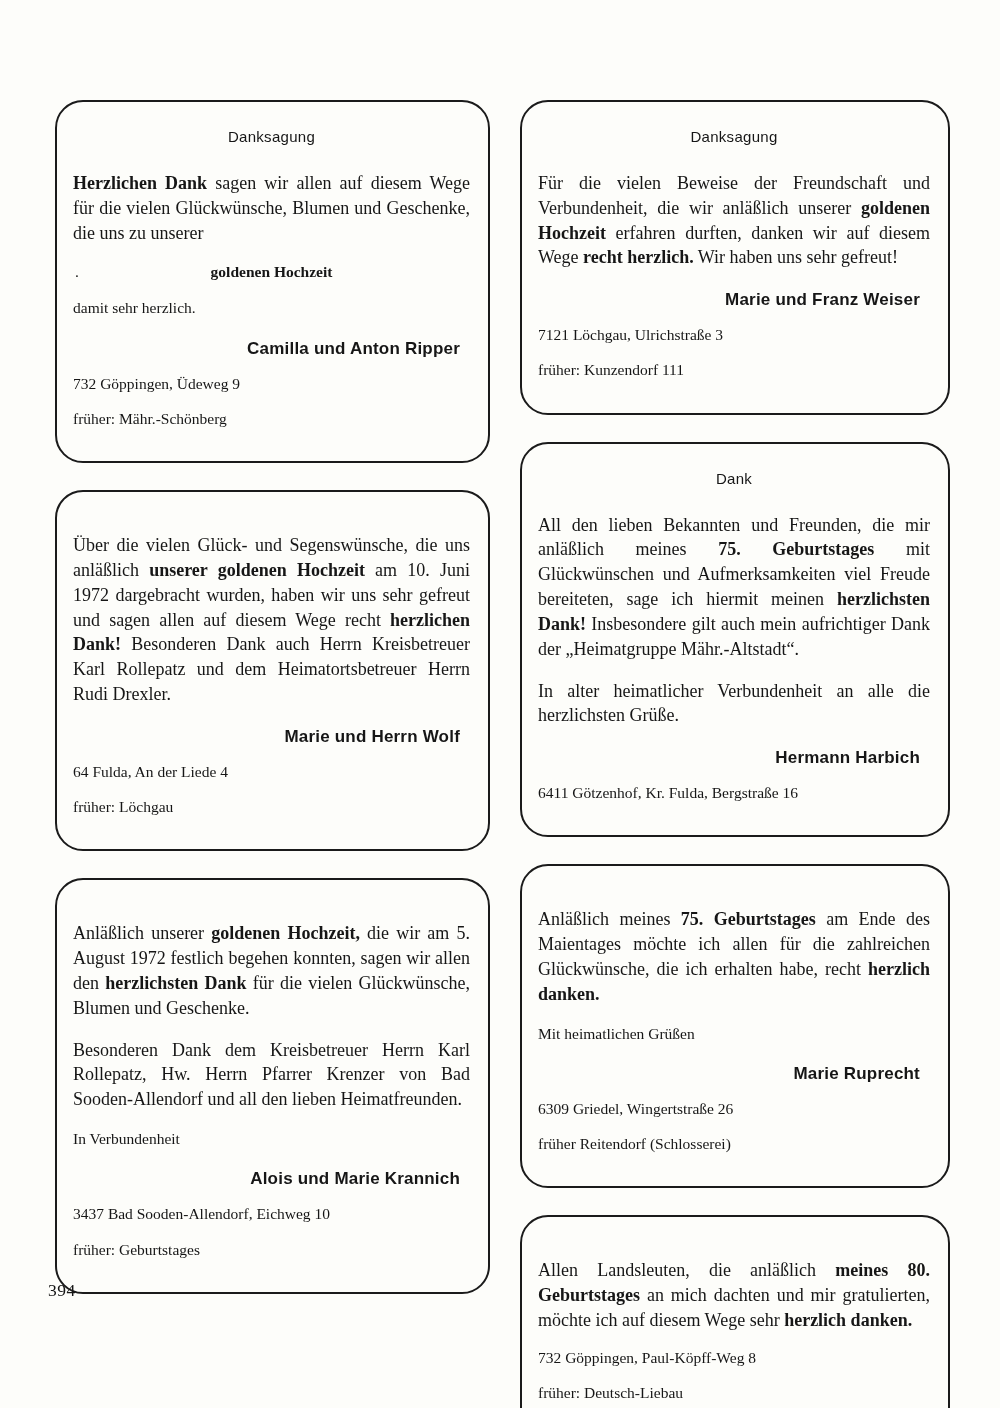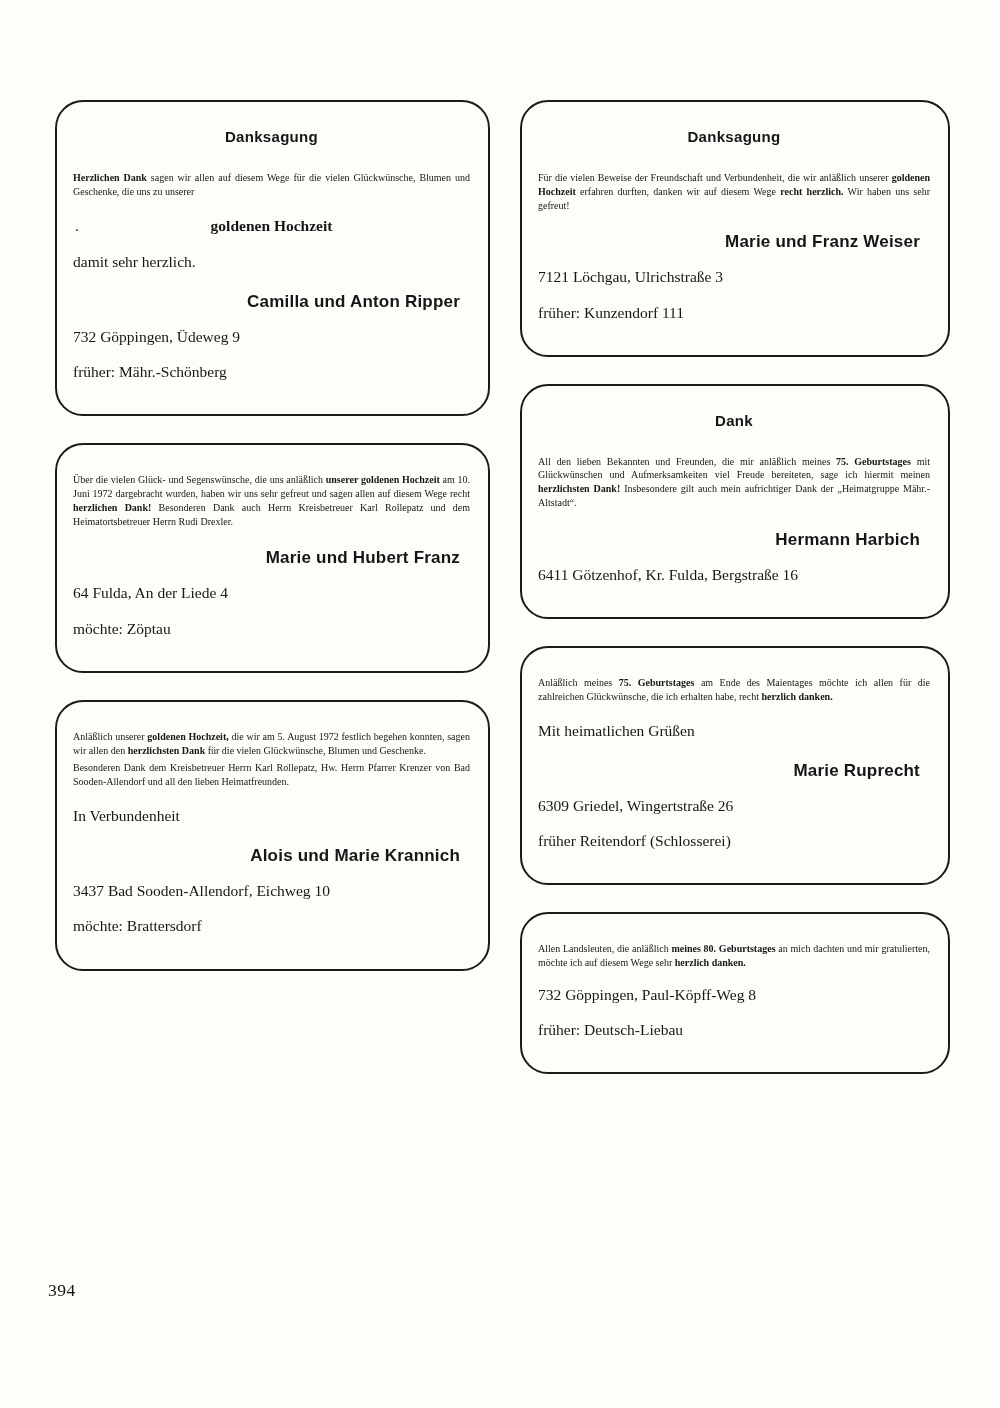--- a/index.html
+++ b/index.html
@@ -28,33 +28,33 @@
   .box {
     width: 100%;
     border: 2.5px solid #1b1b1b;
     border-radius: 28px;
     padding: 24px 18px 32px 16px;
     margin-bottom: 27px;
     background: transparent;
   }
   .box-title {
     font-family: "Liberation Sans", sans-serif;
-    font-weight: bold;
+    font-weight: normal;
     font-size: 15px;
     text-align: center;
     letter-spacing: 0.3px;
     margin: 2px 0 26px 0;
   }
   p { margin: 0; }
   .para {
-    font-size: 10px;
+    font-size: 18px;
     line-height: 1.38;
     text-align: justify;
     hyphens: auto;
-    margin-top: 4px;
+    margin-top: 17px;
   }
   .plain {
     font-size: 15.5px;
     line-height: 1.38;
     margin-top: 16px;
   }
   .b { font-weight: bold; }
   .centerbold {
     position: relative;
     margin-top: 18px;
@@ -98,44 +98,45 @@
           <div class="box-title">Danksagung</div>
           <p class="para"><span class="b">Herzlichen Dank</span><span> sagen wir allen auf diesem Wege für die vielen Glückwünsche, Blumen und Geschenke, die uns zu unserer</span></p>
           <p class="centerbold"><span class="leftmark">.</span><span>goldenen Hochzeit</span></p>
           <p class="plain">damit sehr herzlich.</p>
           <p class="name">Camilla und Anton Ripper</p>
           <p class="line">732 Göppingen, Üdeweg 9</p>
           <p class="line">früher: Mähr.-Schönberg</p>
         </div>
         <div class="box">
           <p class="para"><span>Über die vielen Glück- und Segenswünsche, die uns anläßlich </span><span class="b">unserer goldenen Hochzeit</span><span> am 10. Juni 1972 dargebracht wurden, haben wir uns sehr gefreut und sagen allen auf diesem Wege recht </span><span class="b">herzlichen Dank!</span><span> Besonderen Dank auch Herrn Kreisbetreuer Karl Rollepatz und dem Heimatortsbetreuer Herrn Rudi Drexler.</span></p>
-          <p class="name">Marie und Hubert Franz</p>
+          <p class="name">Marie und Herrn Wolf</p>
           <p class="line">64 Fulda, An der Liede 4</p>
-          <p class="line">möchte: Zöptau</p>
+          <p class="line">früher: Löchgau</p>
         </div>
         <div class="box">
           <p class="para"><span>Anläßlich unserer </span><span class="b">goldenen Hochzeit,</span><span> die wir am 5. August 1972 festlich begehen konnten, sagen wir allen den </span><span class="b">herzlichsten Dank</span><span> für die vielen Glückwünsche, Blumen und Geschenke.</span></p>
           <p class="para"><span>Besonderen Dank dem Kreisbetreuer Herrn Karl Rollepatz, Hw. Herrn Pfarrer Krenzer von Bad Sooden-Allendorf und all den lieben Heimatfreunden.</span></p>
           <p class="plain">In Verbundenheit</p>
           <p class="name">Alois und Marie Krannich</p>
           <p class="line">3437 Bad Sooden-Allendorf, Eichweg 10</p>
-          <p class="line">möchte: Brattersdorf</p>
+          <p class="line">früher: Geburtstages</p>
         </div>
       </div>
     <div class="col col-right" id="col-right">
         <div class="box">
           <div class="box-title">Danksagung</div>
           <p class="para"><span>Für die vielen Beweise der Freundschaft und Verbundenheit, die wir anläßlich unserer </span><span class="b">goldenen Hochzeit</span><span> erfahren durften, danken wir auf diesem Wege </span><span class="b">recht herzlich.</span><span> Wir haben uns sehr gefreut!</span></p>
           <p class="name">Marie und Franz Weiser</p>
           <p class="line">7121 Löchgau, Ulrichstraße 3</p>
           <p class="line">früher: Kunzendorf 111</p>
         </div>
         <div class="box">
           <div class="box-title">Dank</div>
           <p class="para"><span>All den lieben Bekannten und Freunden, die mir anläßlich meines </span><span class="b">75. Geburtstages</span><span> mit Glückwünschen und Aufmerksamkeiten viel Freude bereiteten, sage ich hiermit meinen </span><span class="b">herzlichsten Dank!</span><span> Insbesondere gilt auch mein aufrichtiger Dank der „Heimatgruppe Mähr.-Altstadt“.</span></p>
+          <p class="para"><span>In alter heimatlicher Verbundenheit an alle die herzlichsten Grüße.</span></p>
           <p class="name">Hermann Harbich</p>
           <p class="line">6411 Götzenhof, Kr. Fulda, Bergstraße 16</p>
         </div>
         <div class="box">
           <p class="para"><span>Anläßlich meines </span><span class="b">75. Geburtstages</span><span> am Ende des Maientages möchte ich allen für die zahlreichen Glückwünsche, die ich erhalten habe, recht </span><span class="b">herzlich danken.</span></p>
           <p class="plain">Mit heimatlichen Grüßen</p>
           <p class="name">Marie Ruprecht</p>
           <p class="line">6309 Griedel, Wingertstraße 26</p>
           <p class="line">früher Reitendorf (Schlosserei)</p>
         </div>

